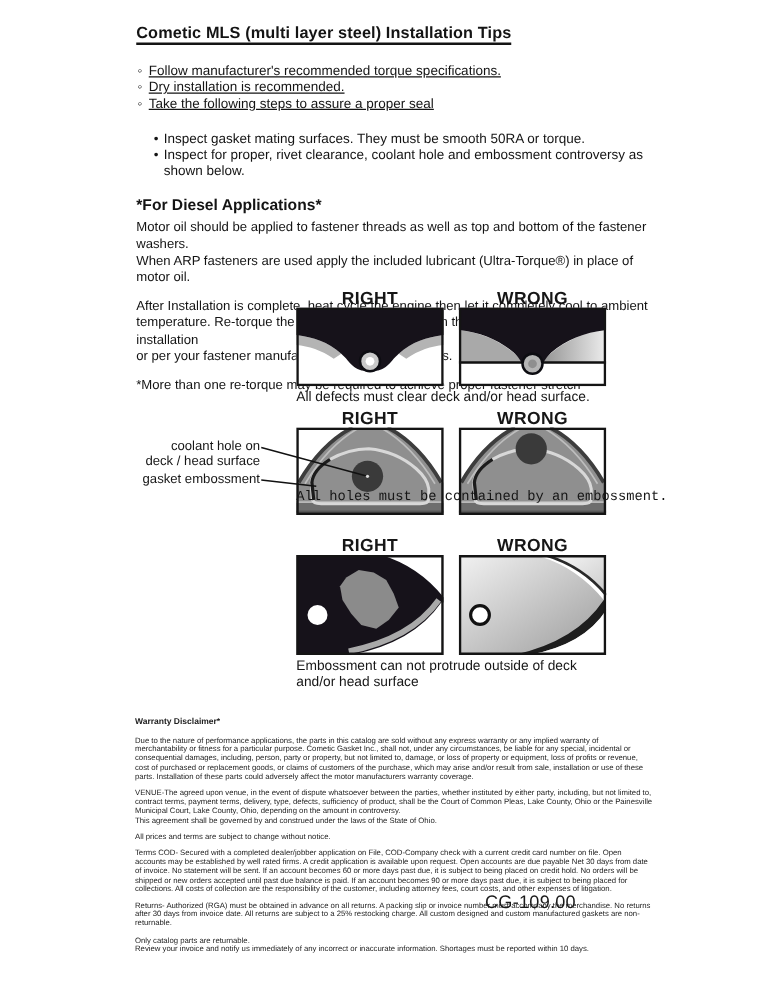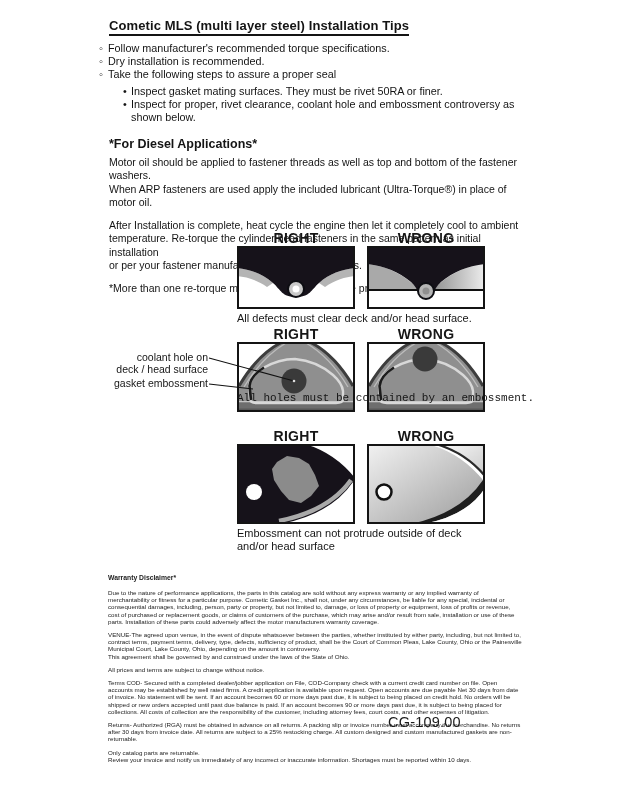--- a/index.html
+++ b/index.html
@@ -10,21 +10,21 @@
     -webkit-font-smoothing:antialiased;
   }
   .page { position:relative; width:618px; height:800px; overflow:hidden; background:#fff; }
 
   
   .content { position:absolute; left:95px; top:18px; width:436px; }
   .title {
     display:table; font-size:13px; font-weight:bold; letter-spacing:.1px;
     margin:0 0 6px 14px; padding-bottom:1px; border-bottom:2px solid #141414;
   }
-  ul.tips { list-style:none; margin:4px; padding:0; font-size:10.8px; line-height:13px; }
+  ul.tips { list-style:none; margin:15px; padding:0; font-size:10.8px; line-height:13px;text-decoration:underline; }
   ul.tips li { position:relative; padding-left:9px; }
   ul.tips li::before { content:"◦"; position:absolute; left:0; top:0; font-size:10.8px; }
   ul.subtips { list-style:none; margin:0 0 0 28px; padding:0; font-size:10.8px; line-height:13.2px; }
   ul.subtips li { position:relative; padding-left:8px; }
   ul.subtips li::before { content:"•"; position:absolute; left:0; top:0; }
   .diesel-head { font-size:12.5px; font-weight:bold; margin:12px 0 5px 14px; }
   p.body { font-size:10.5px; line-height:13.5px; margin:0 0 9px 14px; }
   .pre { white-space:pre-line; }
 
   
@@ -50,21 +50,21 @@
 <div class="page">
 
   <div class="content">
     <h1 class="title">Cometic MLS (multi layer steel) Installation Tips</h1>
     <ul class="tips">
       <li>Follow manufacturer's recommended torque specifications.</li>
       <li>Dry installation is recommended.</li>
       <li>Take the following steps to assure a proper seal</li>
     </ul>
     <ul class="subtips">
-      <li>Inspect gasket mating surfaces.  They must be rivet 50RA or finer.</li>
+      <li>Inspect gasket mating surfaces.  They must be smooth 50RA or torque.</li>
       <li>Inspect for proper, rivet clearance, coolant hole and embossment controversy as shown below.</li>
     </ul>
     <h2 class="diesel-head">*For Diesel Applications*</h2>
     <p class="body pre">Motor oil should be applied to fastener threads as well as top and bottom of the fastener washers.
 When ARP fasteners are used apply the included lubricant (Ultra-Torque®) in place of motor oil.</p>
     <p class="body pre">After Installation is complete, heat cycle the engine then let it completely cool to ambient
 temperature. Re-torque the cylinder head fasteners in the same pattern as initial installation
 or per your fastener manufacturer's recommendations.</p>
     <p class="body">*More than one re-torque may be required to achieve proper fastener stretch*</p>
   </div>

